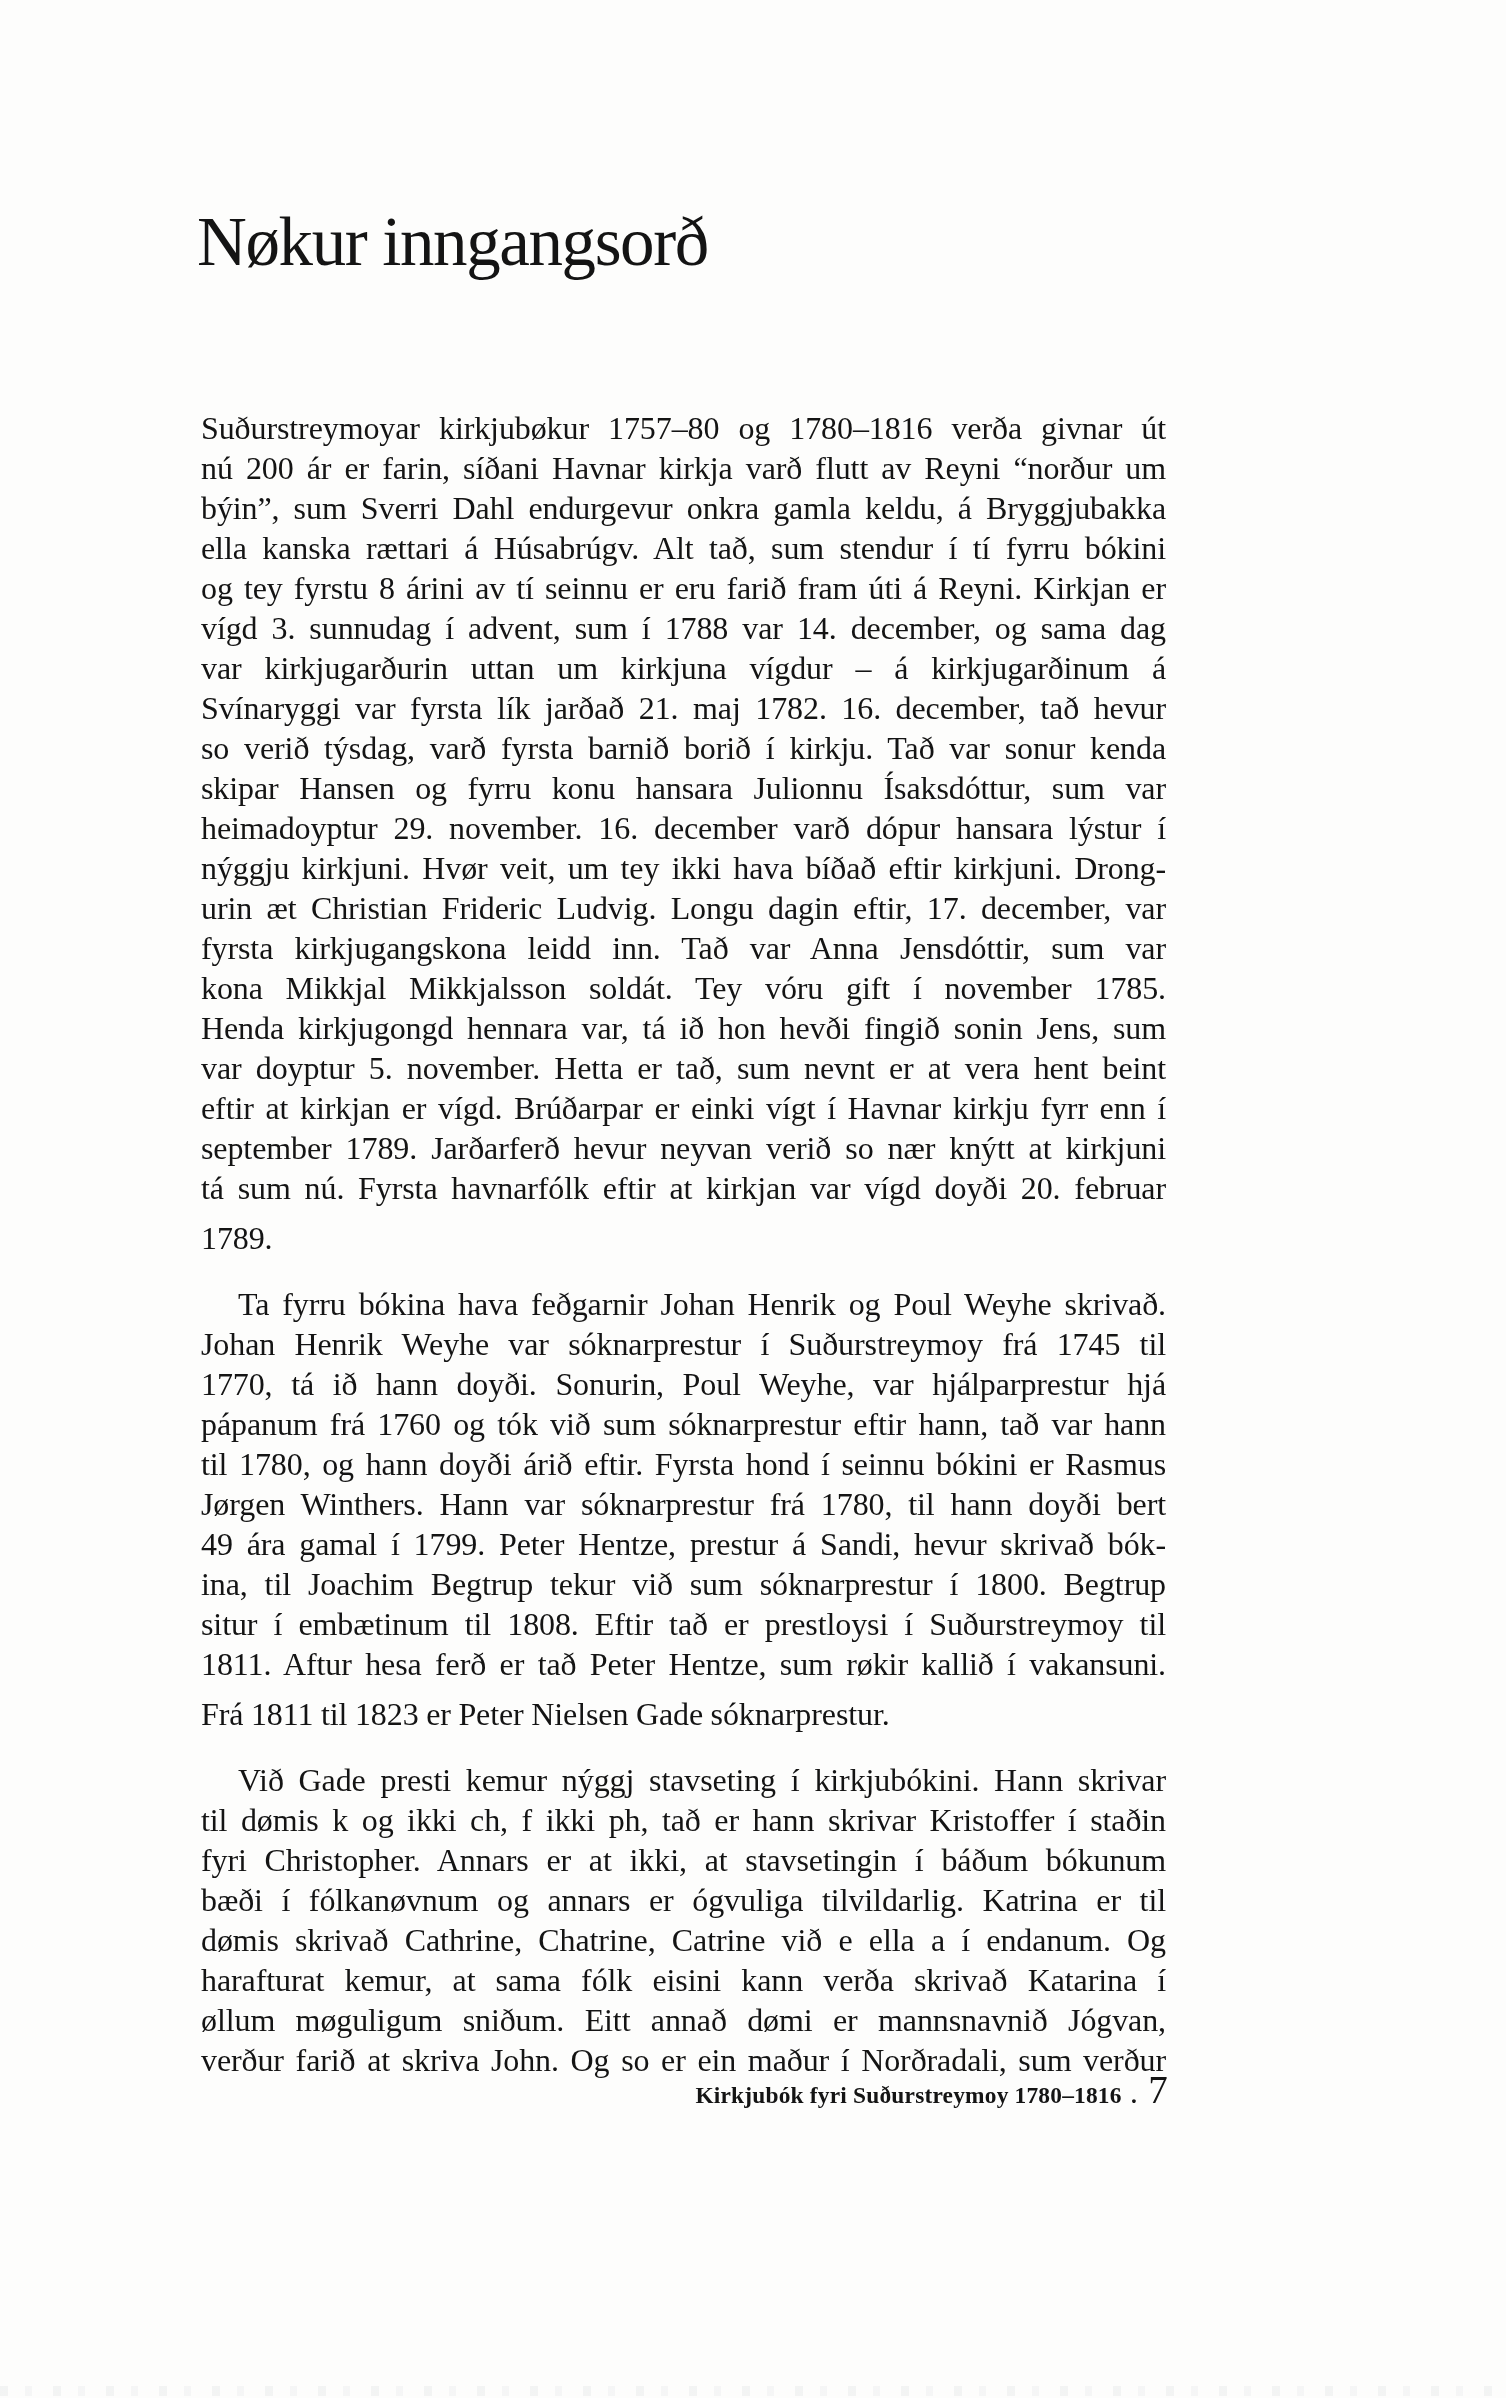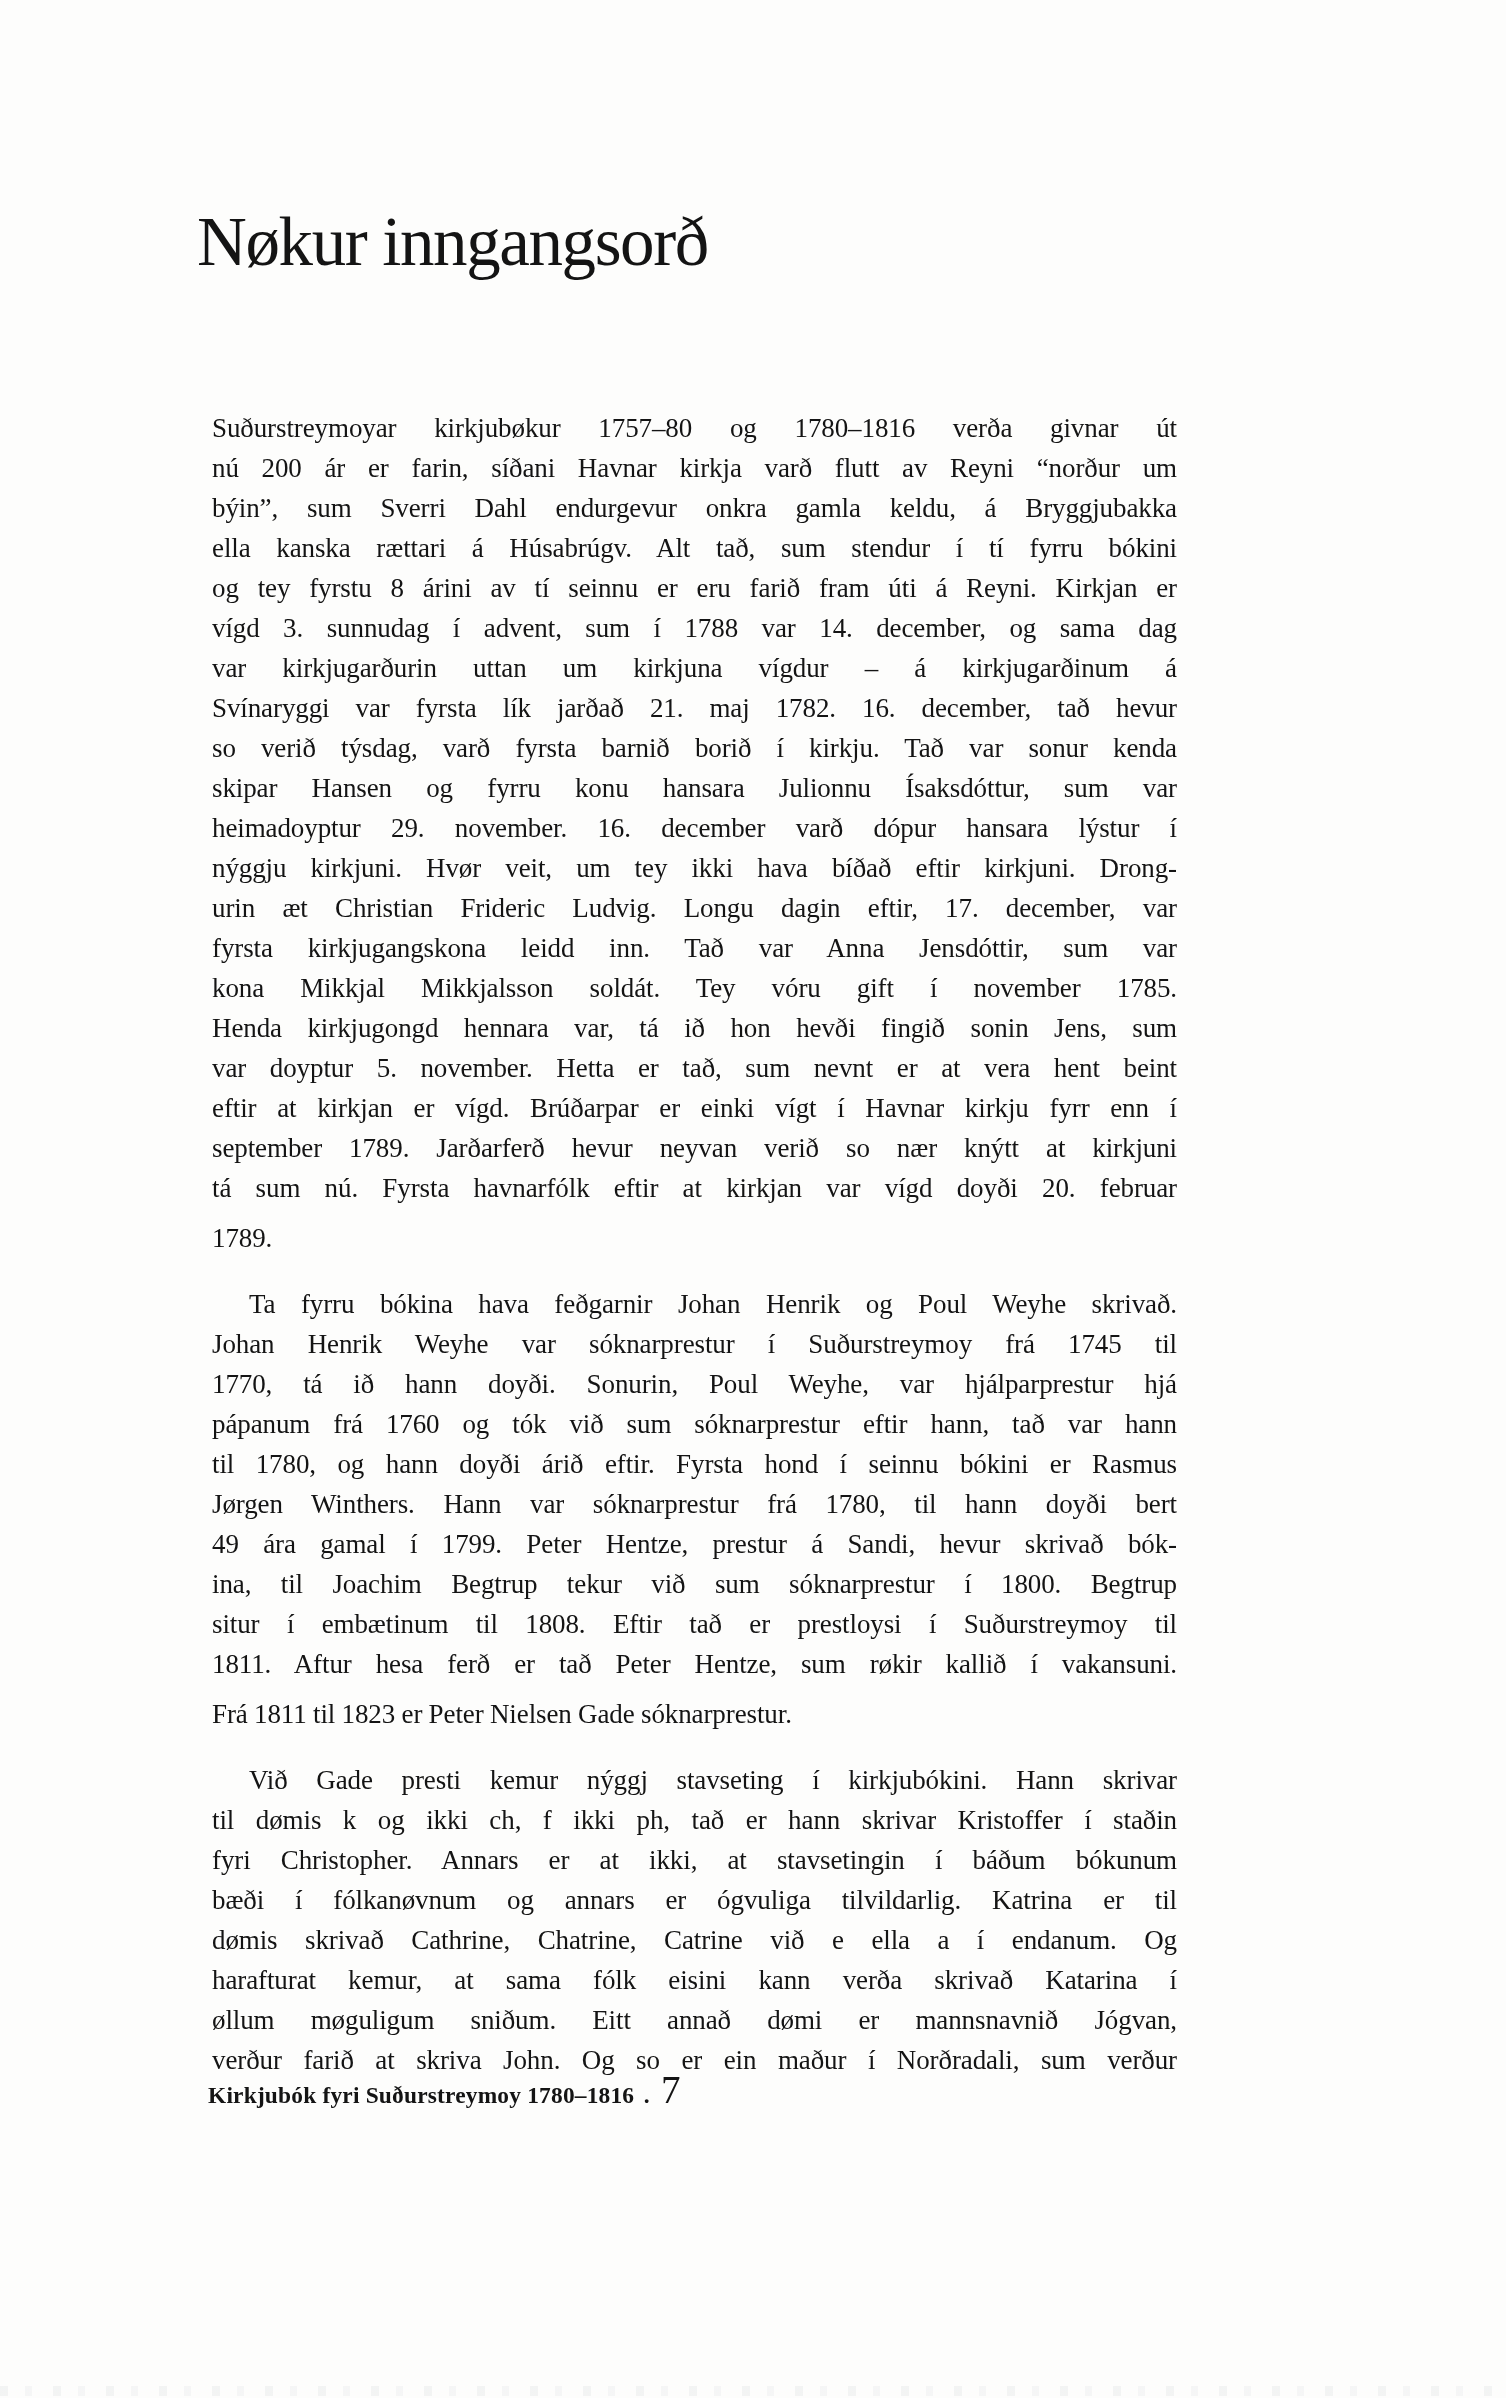--- a/index.html
+++ b/index.html
@@ -22,46 +22,46 @@
     top: 208px;
     margin: 0;
     font-size: 69px;
     font-weight: 400;
     letter-spacing: -1.4px;
     line-height: 1.0;
     white-space: nowrap;
   }
   .body-text {
     position: absolute;
-    left: 212px;
+    left: 201px;
     top: 408px;
     width: 965px;
-    font-size: 27px;
+    font-size: 32px;
     line-height: 40px;
     letter-spacing: -0.1px;
     word-spacing: -0.3px;
   }
   .line {
     text-align: justify;
     text-align-last: justify;
   }
   .line.no-just-last {
     text-align-last: left;
     margin-top: 10px;
   }
   .line.indent {
     text-indent: 37px;
     margin-top: 26px;
   }
   .footer {
     position: absolute;
-    left: 208px;
+    left: 201px;
     top: 2067px;
     width: 967px;
-    text-align: left;
+    text-align: right;
     font-size: 23.4px;
     font-weight: 700;
     letter-spacing: 0.2px;
     white-space: nowrap;
   }
   .footer .sep {
     margin-left: 9.4px;
     font-weight: 700;
   }
   .footer .pnum {

